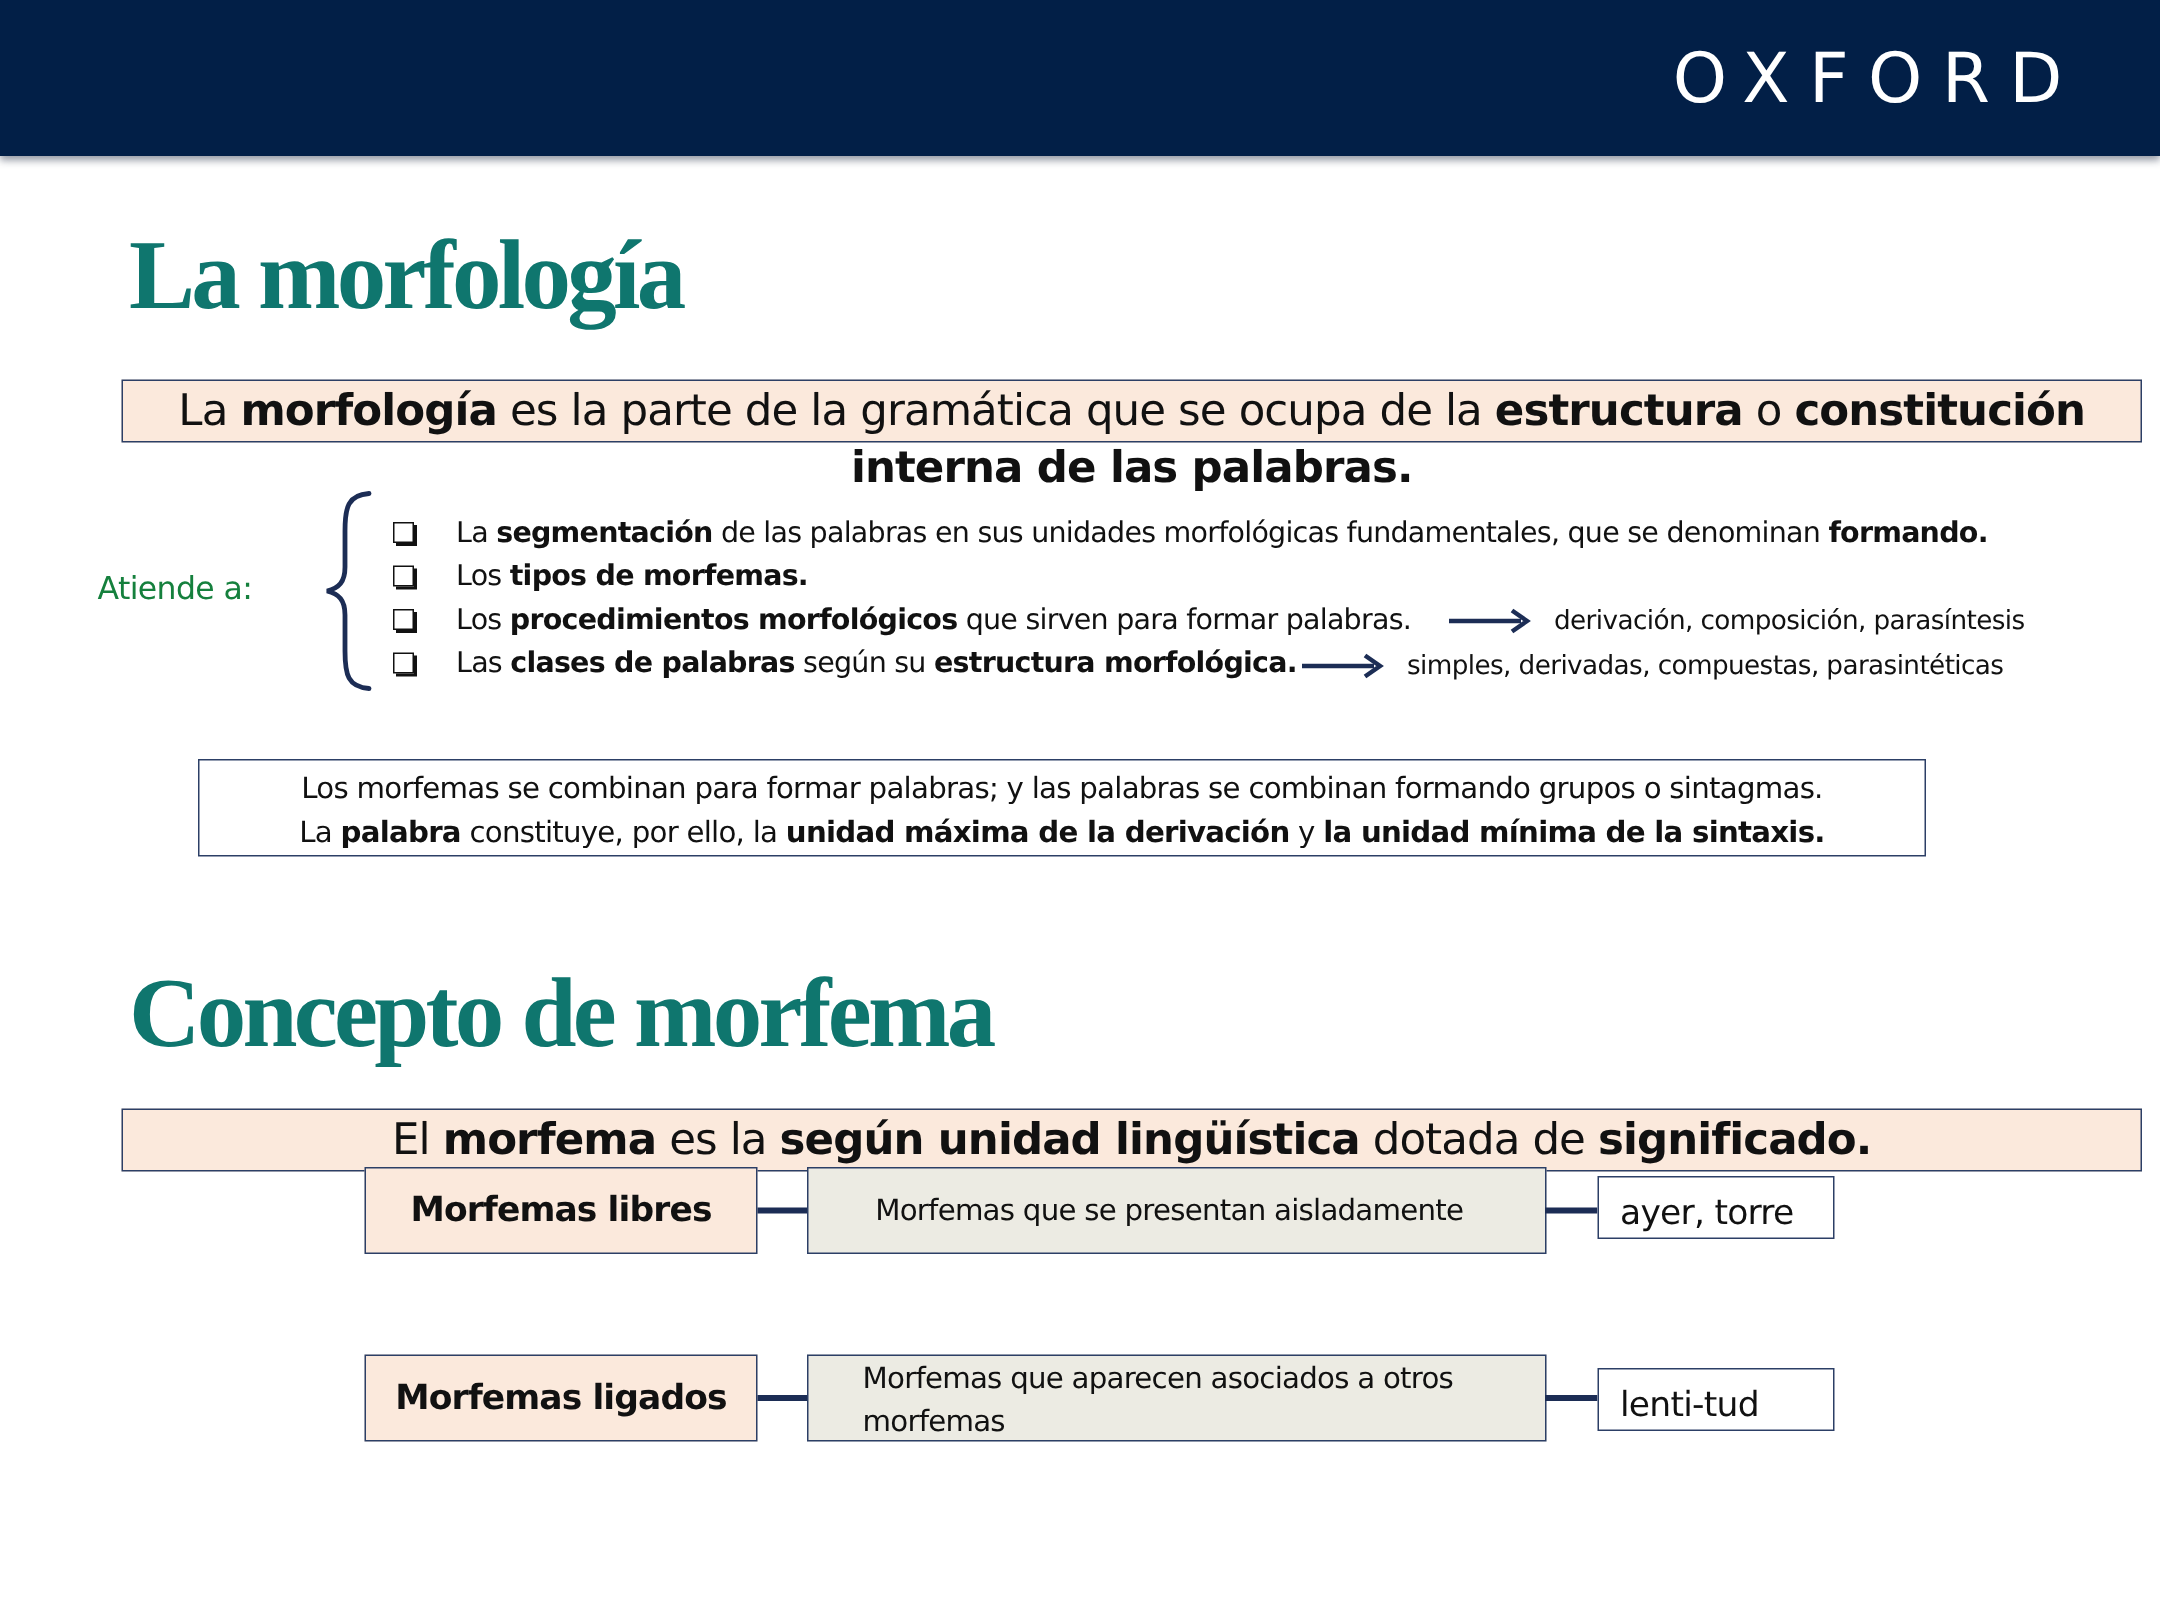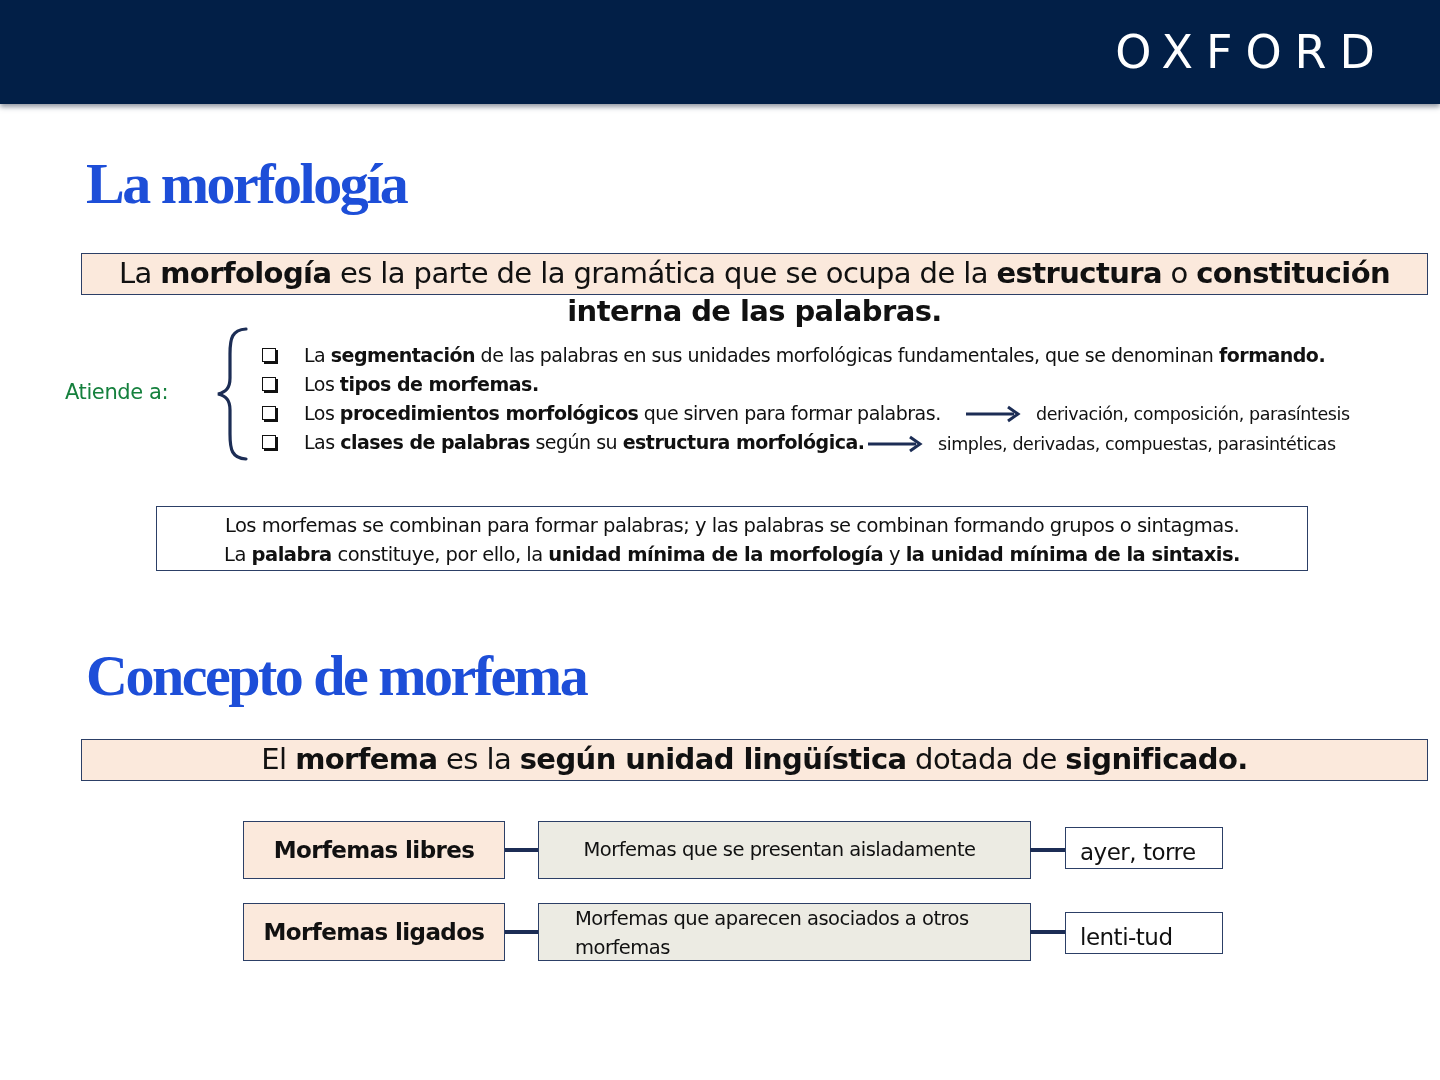--- a/index.html
+++ b/index.html
@@ -13,21 +13,21 @@
   }
   .brand {
     position: absolute; right: 52px; top: 22px;
     color: #ffffff; font-family: "DejaVu Sans", sans-serif; font-weight: 400;
     font-size: 46px; letter-spacing: 13px; line-height: 60px;
   }
 
   .h1 {
     position: absolute; left: 86px;
     font-family: "Liberation Serif", serif; font-weight: 700;
-    color: #1d4ed8; font-size: 58px; letter-spacing: -2.5px; line-height: 80px;
+    color: #0f766e; font-size: 66px; letter-spacing: -2.5px; line-height: 80px;
   }
   .h1.t1 { top: 144px; }
   .h1.t2 { top: 636px; }
 
   .defbox {
     position: absolute; left: 58px; width: 1347px; height: 42px;
     background: #fbe9dc; border: 1.5px solid #2c3f66;
     text-align: center; font-size: 29px; line-height: 38px; color: #111;
     font-family: "DejaVu Sans", sans-serif; letter-spacing: -0.6px; margin-left: 23px;
   }
@@ -55,28 +55,28 @@
   }
   .btext { position: absolute; left: 46px; top: 0; }
   .arrow-item { position: absolute; display: flex; align-items: center; }
   .arrow-svg { width: 58px; height: 20px; }
   .arrow-label {
     font-family: "DejaVu Sans", sans-serif; font-size: 17.5px; color: #111; letter-spacing: -0.4px;
     margin-left: 14px; white-space: nowrap;
   }
 
   .note {
-    position: absolute; left: 156px; top: 506px; width: 1152px; height: 65px;
+    position: absolute; left: 132px; top: 506px; width: 1152px; height: 65px;
     border: 1.5px solid #2c3f66; background: #fff;
     text-align: center; font-family: "DejaVu Sans", sans-serif; font-size: 19.5px;
     line-height: 29px; padding-top: 4px; color: #111; letter-spacing: -0.5px;
   }
 
   .mrow { position: absolute; left: 243px; height: 58px; width: 990px; }
-  .mrow.r1 { top: 821px; }
+  .mrow.r1 { top: 778px; }
   .mrow.r2 { top: 903px; }
   .mtype {
     position: absolute; left: 0; top: 0; width: 262px; height: 58px;
     background: #fbe9dc; border: 1.5px solid #2c3f66;
     font-family: "DejaVu Sans", sans-serif; font-weight: 700; font-size: 23px;
     line-height: 56px; text-align: center; color: #111; letter-spacing: -0.6px;
   }
   .conn { position: absolute; height: 4px; background: #1c2d55; top: 27px; }
   .conn.c1 { left: 262px; width: 34px; }
   .conn.c2 { left: 787px; width: 35px; }
@@ -143,21 +143,21 @@
 <div class="arrow-item" style="left:866px; top:434px;">
   <svg class="arrow-svg" viewBox="0 0 58 20">
     <line x1="2" y1="10" x2="50" y2="10" stroke="#1c2d55" stroke-width="3"></line>
     <polyline points="44,3 54,10 44,17" fill="none" stroke="#1c2d55" stroke-width="3"></polyline>
   </svg>
   <span class="arrow-label">simples, derivadas, compuestas, parasintéticas</span>
 </div>
 
 <div class="note">
   <div><span>Los morfemas se combinan para formar palabras; y las palabras se combinan formando grupos o sintagmas.</span></div>
-  <div><span>La </span><b>palabra</b><span> constituye, por ello, la </span><b>unidad mínima de la morfología</b><span> y </span><b>la unidad mínima de la sintaxis.</b></div>
+  <div><span>La </span><b>palabra</b><span> constituye, por ello, la </span><b>unidad máxima de la derivación</b><span> y </span><b>la unidad mínima de la sintaxis.</b></div>
 </div>
 
 <div class="h1 t2">Concepto de morfema</div>
 
 <div class="defbox d2"><span>El </span><b>morfema</b><span> es la </span><b>según unidad lingüística</b><span> dotada de </span><b>significado.</b></div>
 
 <div class="mrow r1">
   <div class="mtype">Morfemas libres</div>
   <div class="conn c1"></div>
   <div class="mdesc single">Morfemas que se presentan aisladamente</div>

